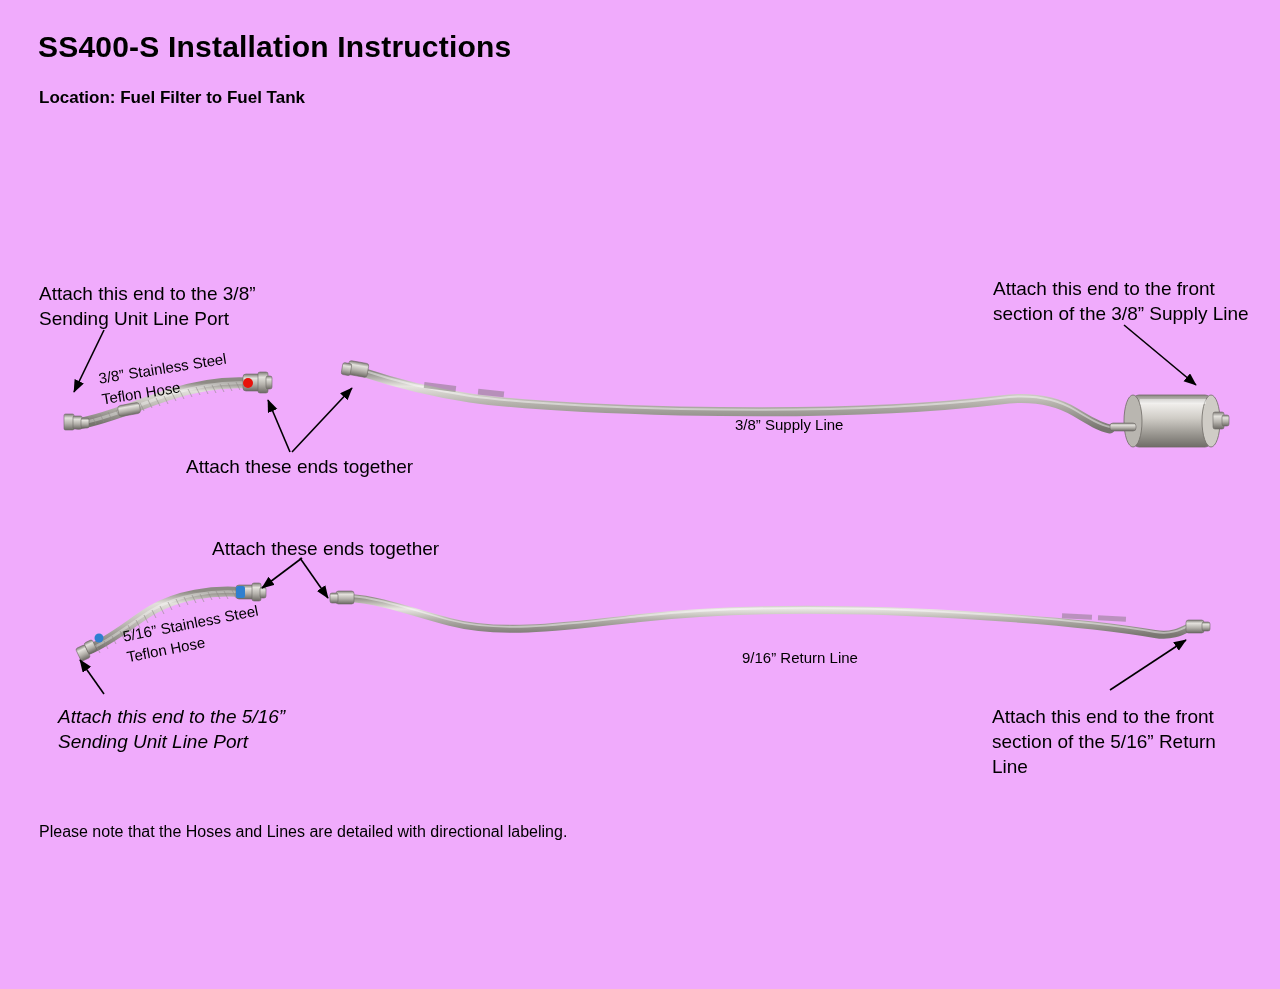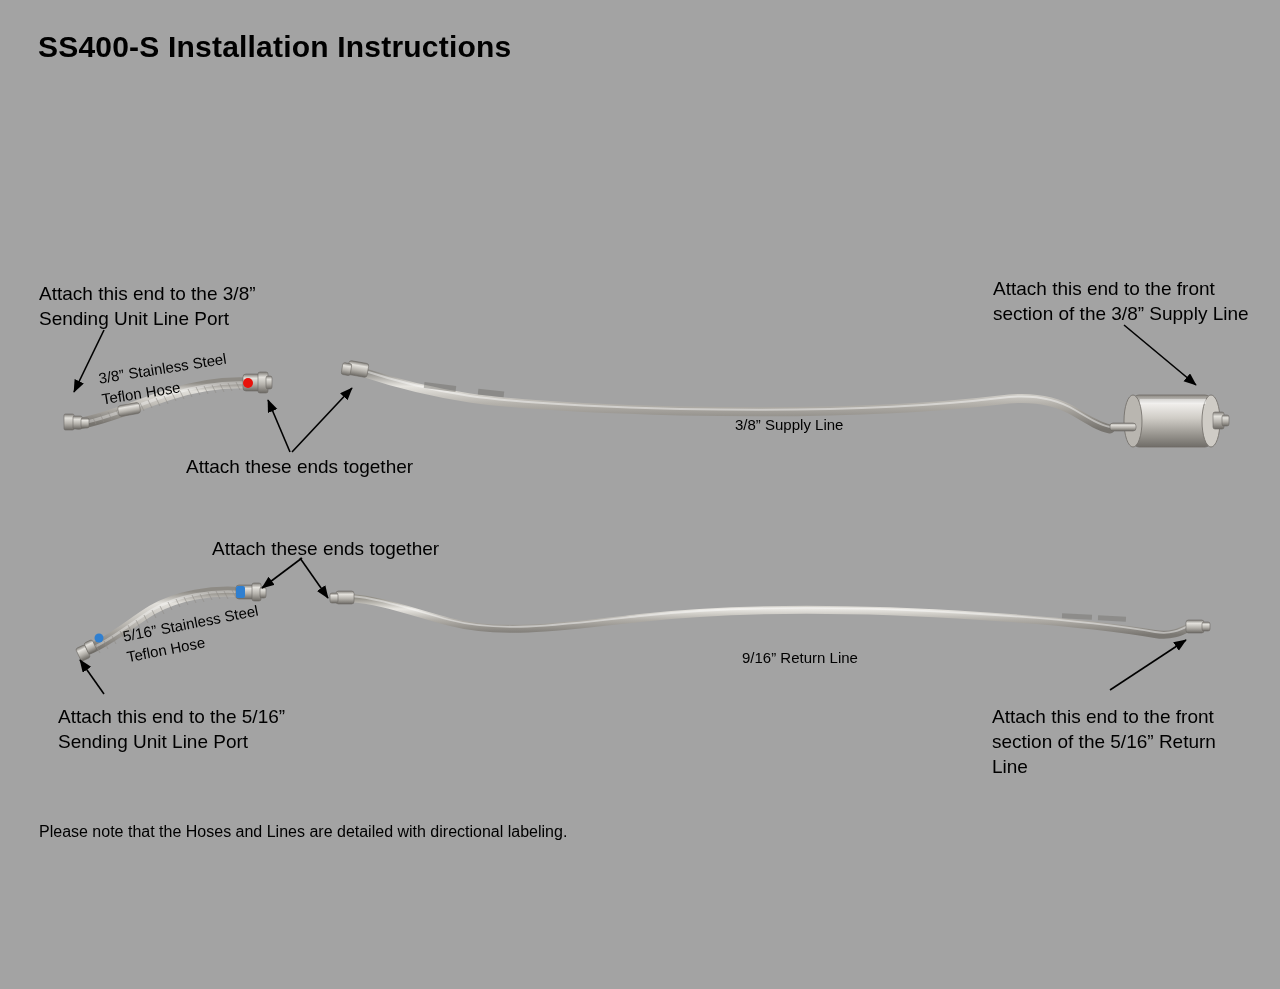--- a/index.html
+++ b/index.html
@@ -9,21 +9,21 @@
   }
   body {
     font-family: "Liberation Sans", sans-serif;
     color: #000000;
   }
   #page {
     position: relative;
     width: 1280px;
     height: 989px;
     overflow: hidden;
-    background: #a3a3a3;
+    background: #f0abfc;
   }
   
   .title {
     position: absolute;
     left: 38px;
     top: 30px;
     font-size: 30px;
     font-weight: bold;
     letter-spacing: 0.2px;
     white-space: nowrap;
@@ -81,20 +81,21 @@
     height: 989px;
     pointer-events: none;
   }
 </style>
 </head>
 <body>
 
 <div id="page">
 
   <div class="title">SS400-S Installation Instructions</div>
+  <div class="location">Location: Fuel Filter to Fuel Tank</div>
 
   <svg class="overlay" viewBox="0 0 1280 989">
     <defs>
       <linearGradient id="tubeGrad" x1="0" y1="0" x2="0" y2="1">
         <stop offset="0%" stop-color="#8d8b86"></stop>
         <stop offset="25%" stop-color="#e6e4df"></stop>
         <stop offset="55%" stop-color="#b5b2ac"></stop>
         <stop offset="100%" stop-color="#77746f"></stop>
       </linearGradient>
       <linearGradient id="tubeGradThin" x1="0" y1="0" x2="0" y2="1">
@@ -244,21 +245,21 @@
 
   <div class="line-label" style="left:735px; top:368px;">3/8” Supply Line</div>
 
   <div class="callout" style="left:212px; top:536px;">Attach these ends together</div>
 
   <div class="label-rot" style="left:121px; top:626px; transform: rotate(-11deg);">5/16” Stainless Steel
 Teflon Hose</div>
 
   <div class="line-label" style="left:742px; top:601px;">9/16” Return Line</div>
 
-  <div class="callout" style="left:58px; top:704px;">Attach this end to the 5/16”
+  <div class="callout" style="left:58px; top:704px;font-style:italic;">Attach this end to the 5/16”
 Sending Unit Line Port</div>
 
   <div class="callout" style="left:992px; top:704px;">Attach this end to the front
 section of the 5/16” Return
 Line</div>
 
   <div class="footnote">
     <div>Please note that the Hoses and Lines are detailed with directional labeling.</div>
   </div>
 

